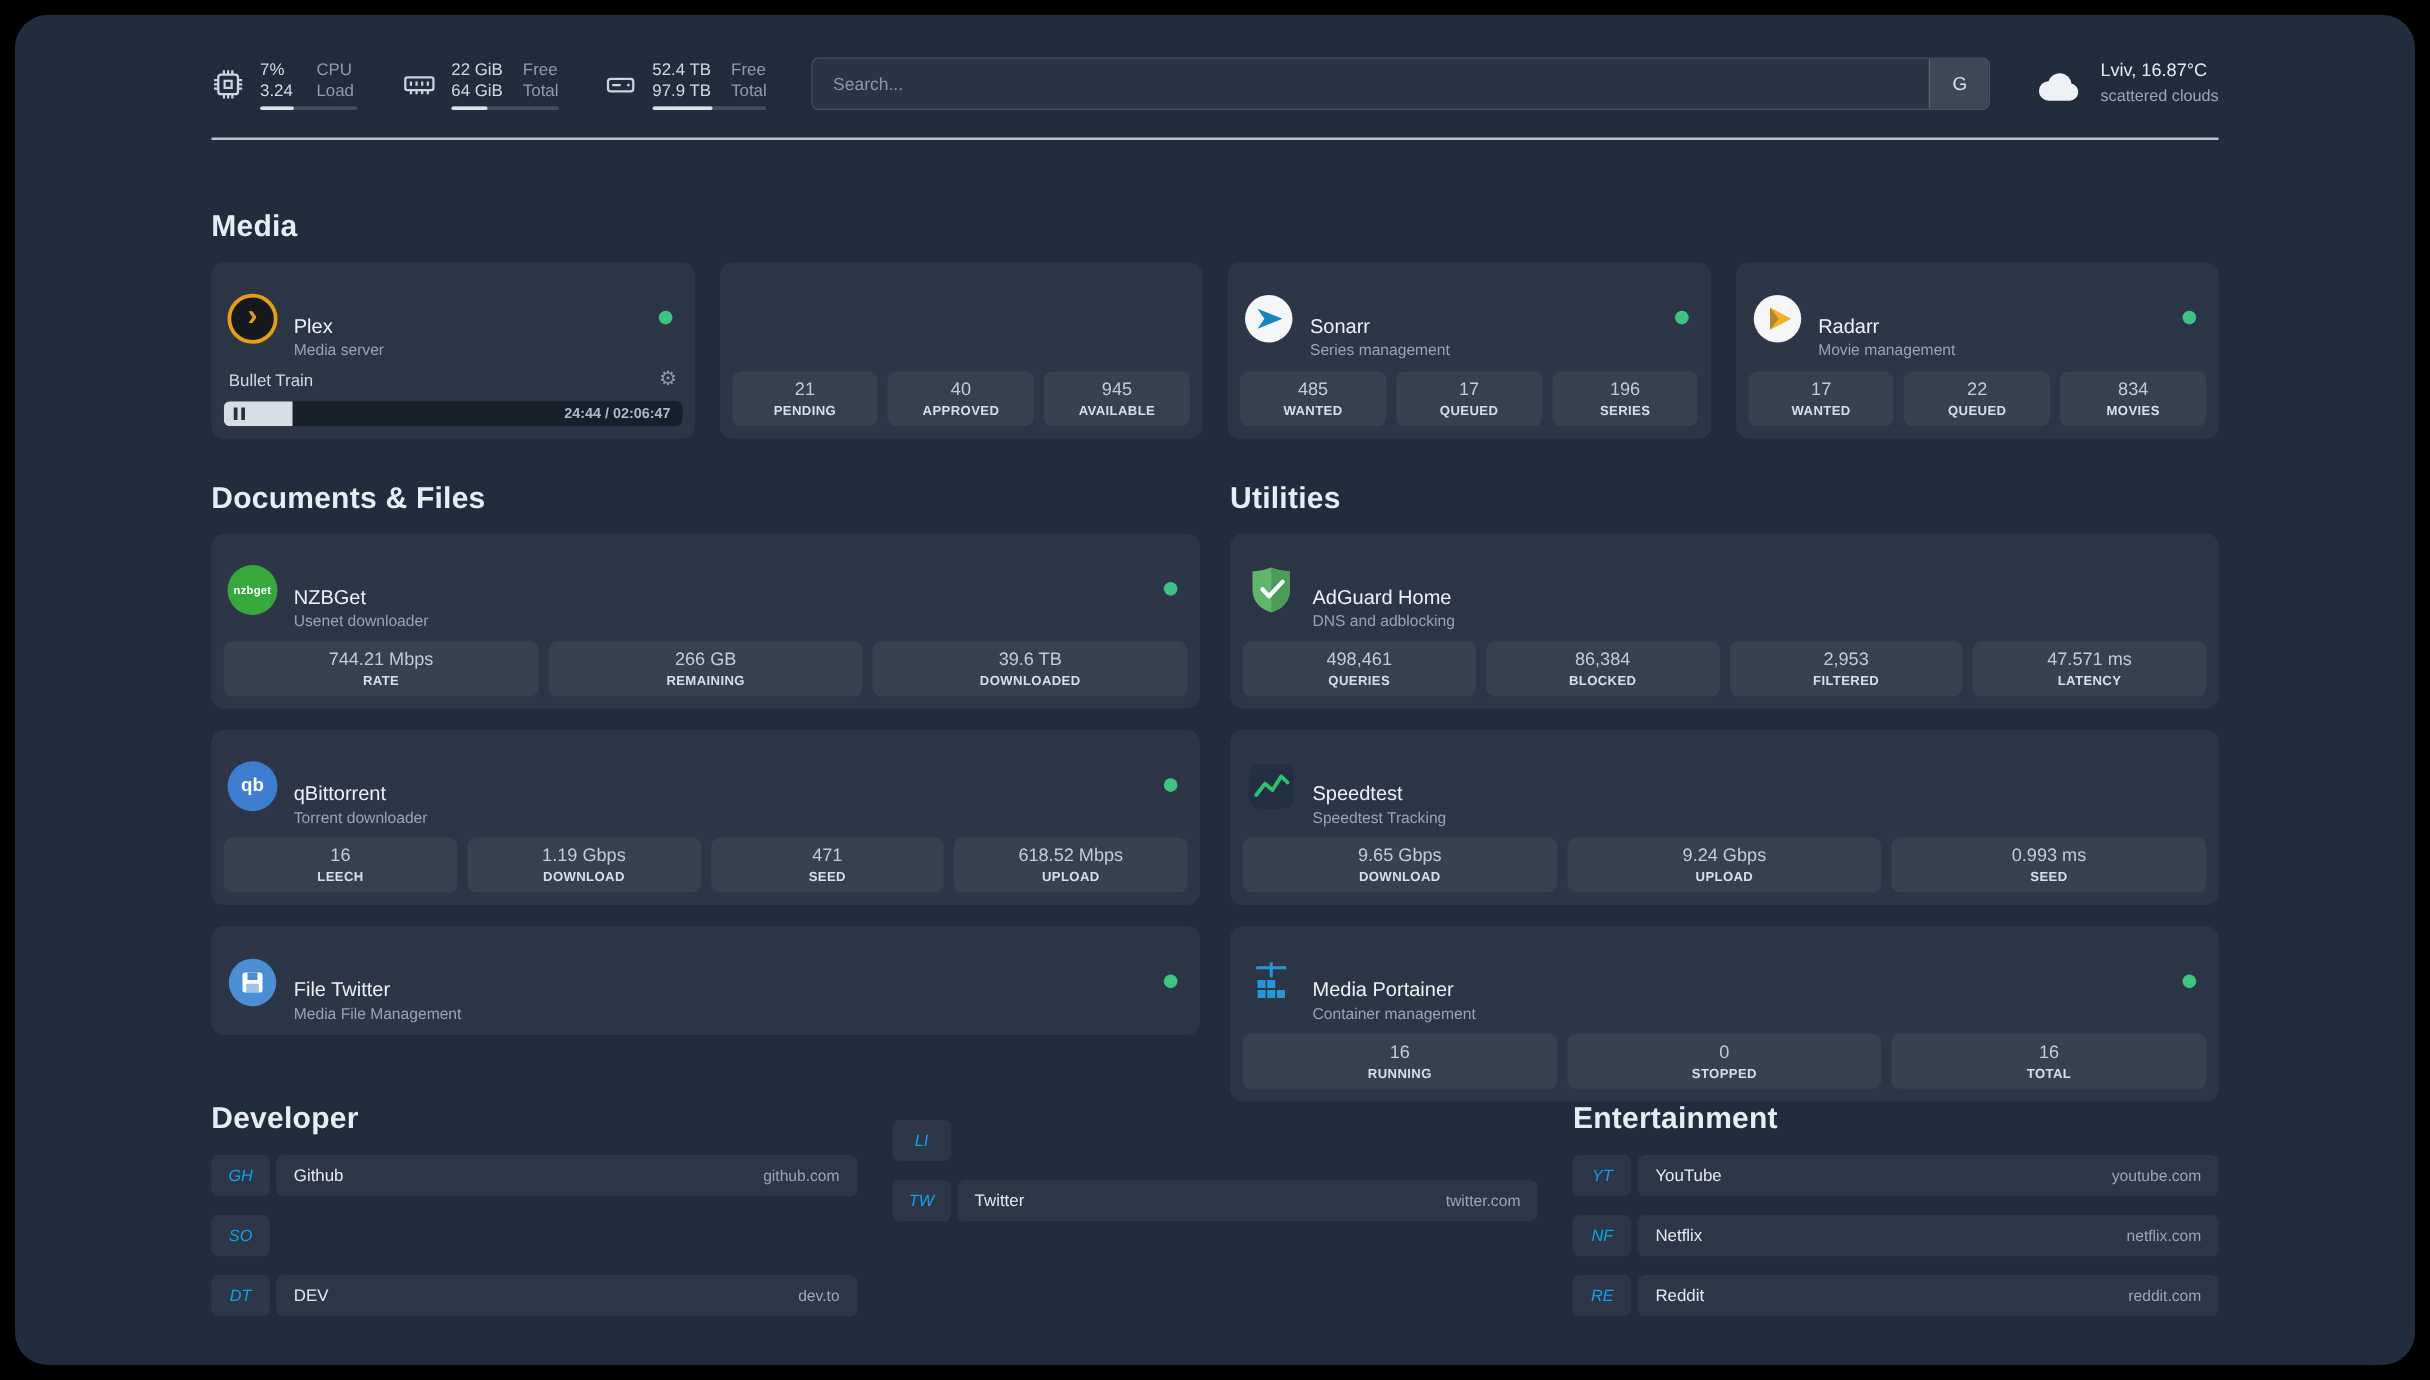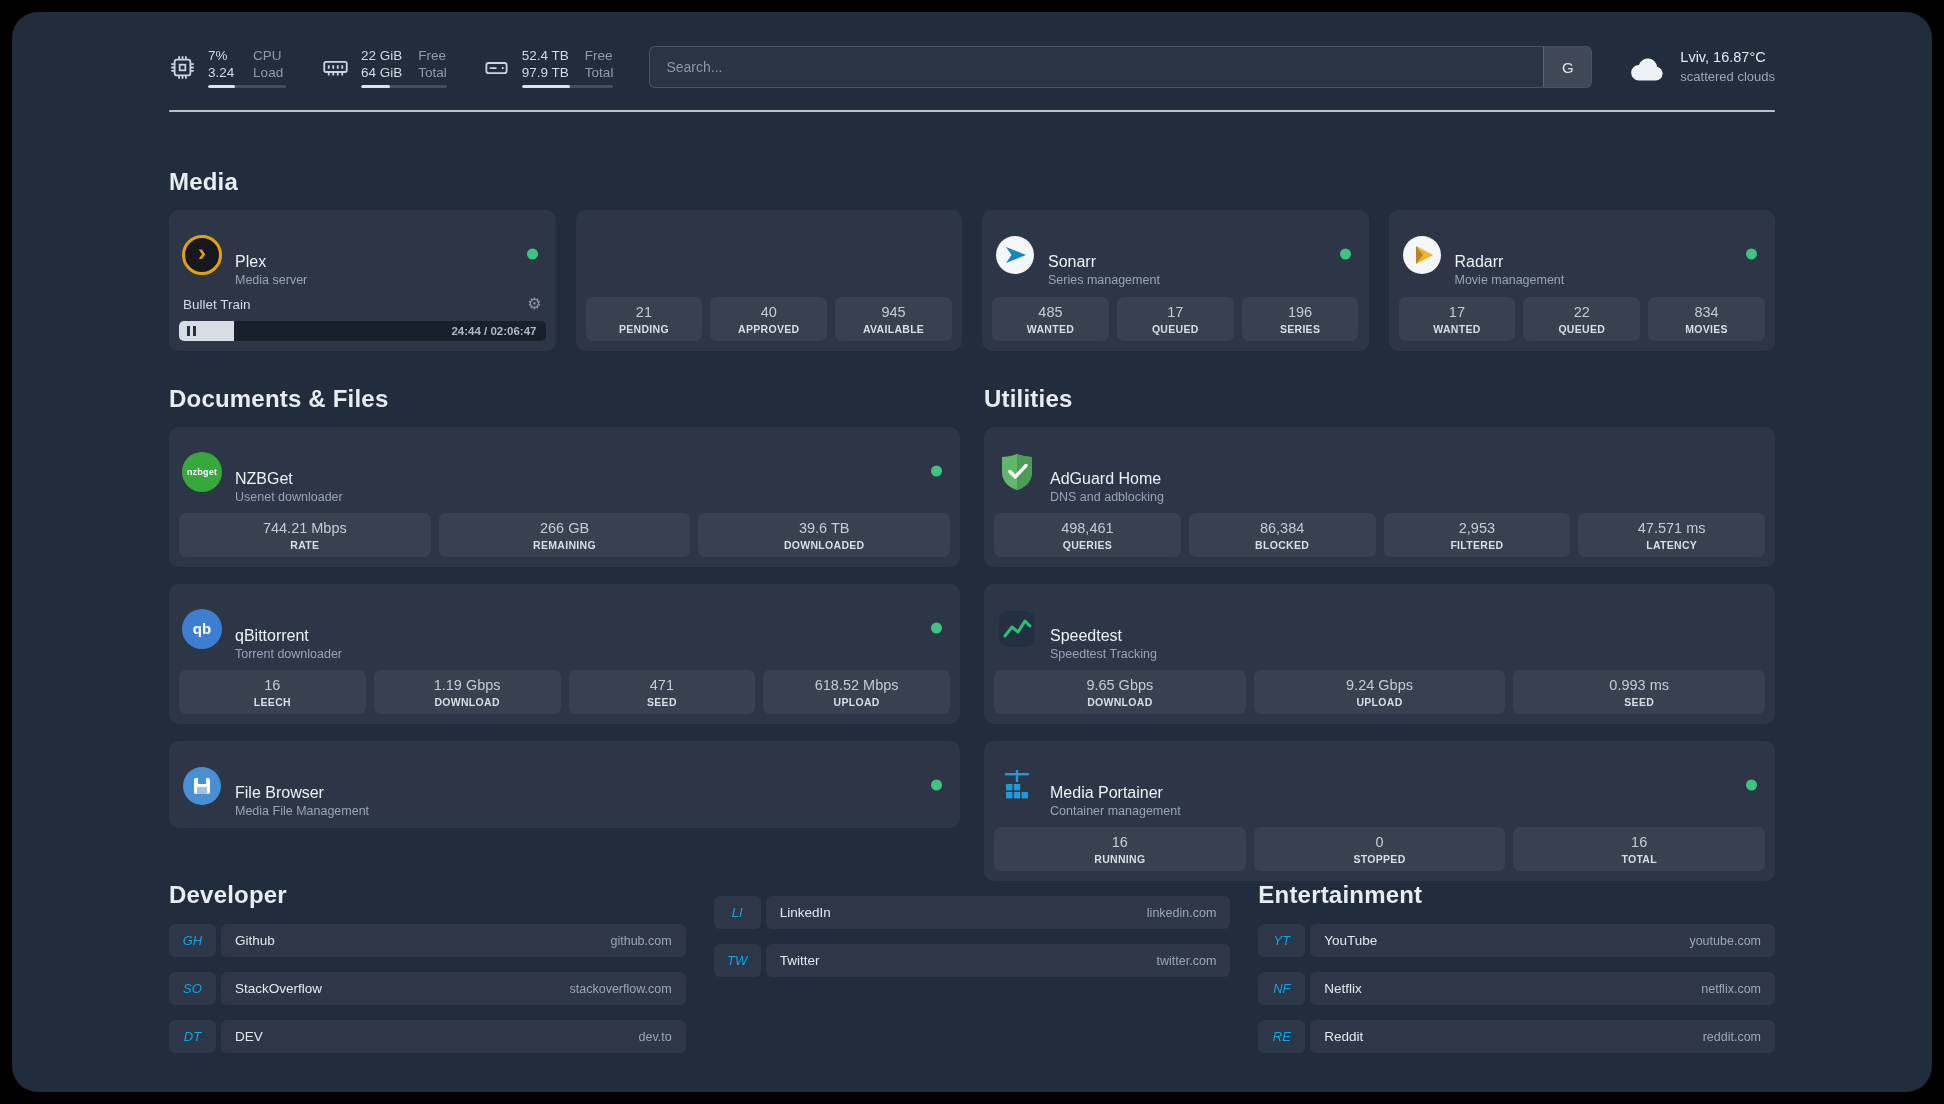--- a/index.html
+++ b/index.html
@@ -359,21 +359,21 @@
               <div class="card-head">
                 <span class="svc-icon">
                   <svg viewBox="0 0 40 40">
                     <circle cx="20" cy="20" r="19" fill="#4a8fd3"></circle>
                     <rect x="12" y="12" width="16" height="16" rx="2" fill="#fff"></rect>
                     <rect x="16" y="12" width="8" height="6" fill="#4a8fd3"></rect>
                     <rect x="15" y="21" width="10" height="7" fill="#4a8fd3" opacity="0.55"></rect>
                   </svg>
                 </span>
                 <div class="svc-meta">
-                  <div class="svc-name">File Browser</div>
+                  <div class="svc-name">File Twitter</div>
                   <div class="svc-desc">Media File Management</div>
                 </div>
                 <span class="status-dot"></span>
               </div>
             </div>
           </div>
       </section>
       <section>
         <h2 class="section-title">Utilities</h2>
         <div class="col-cards" id="utilities-cards">
@@ -482,42 +482,34 @@
           <div class="bm-rows">
             <div class="bm-row">
               <span class="bm-abbr">GH</span>
               <span class="bm-pill">
                 <span class="bm-name">Github</span>
                 <span class="bm-url">github.com</span>
               </span>
             </div>
             <div class="bm-row">
               <span class="bm-abbr">SO</span>
-              <span class="bm-pill">
-                <span class="bm-name">StackOverflow</span>
-                <span class="bm-url">stackoverflow.com</span>
-              </span>
             </div>
             <div class="bm-row">
               <span class="bm-abbr">DT</span>
               <span class="bm-pill">
                 <span class="bm-name">DEV</span>
                 <span class="bm-url">dev.to</span>
               </span>
             </div>
           </div>
         </section>
         <section>
           <div class="bm-rows">
             <div class="bm-row">
               <span class="bm-abbr">LI</span>
-              <span class="bm-pill">
-                <span class="bm-name">LinkedIn</span>
-                <span class="bm-url">linkedin.com</span>
-              </span>
             </div>
             <div class="bm-row">
               <span class="bm-abbr">TW</span>
               <span class="bm-pill">
                 <span class="bm-name">Twitter</span>
                 <span class="bm-url">twitter.com</span>
               </span>
             </div>
           </div>
         </section>

